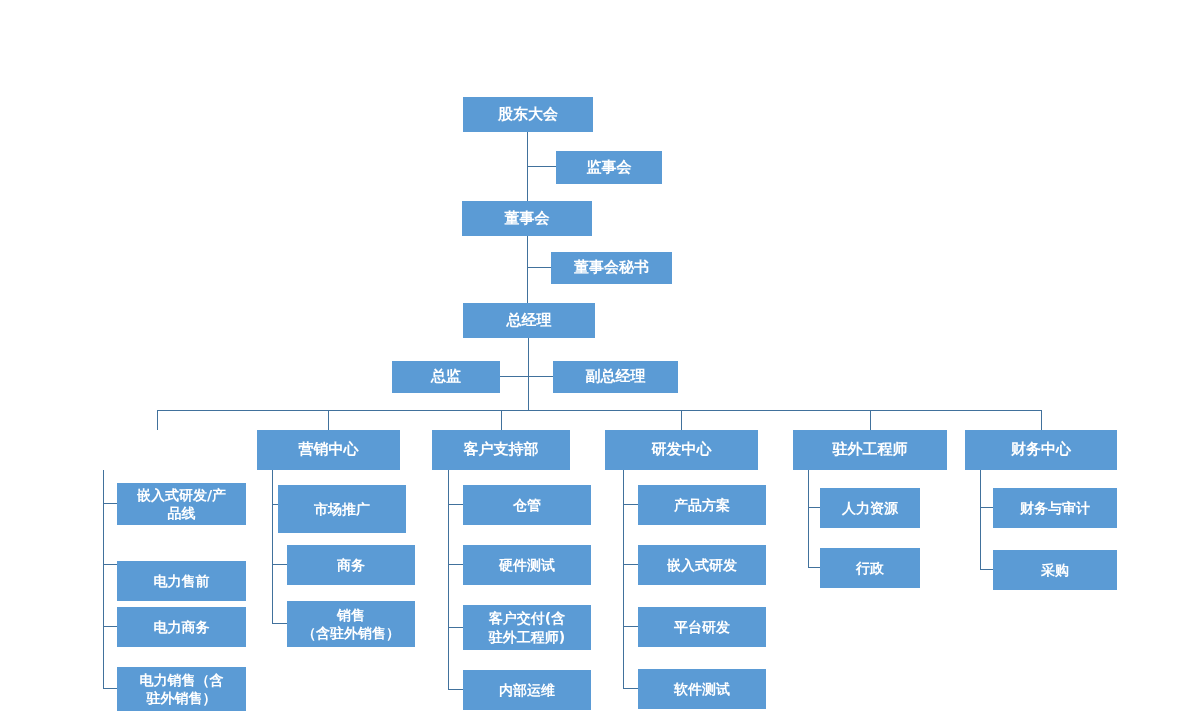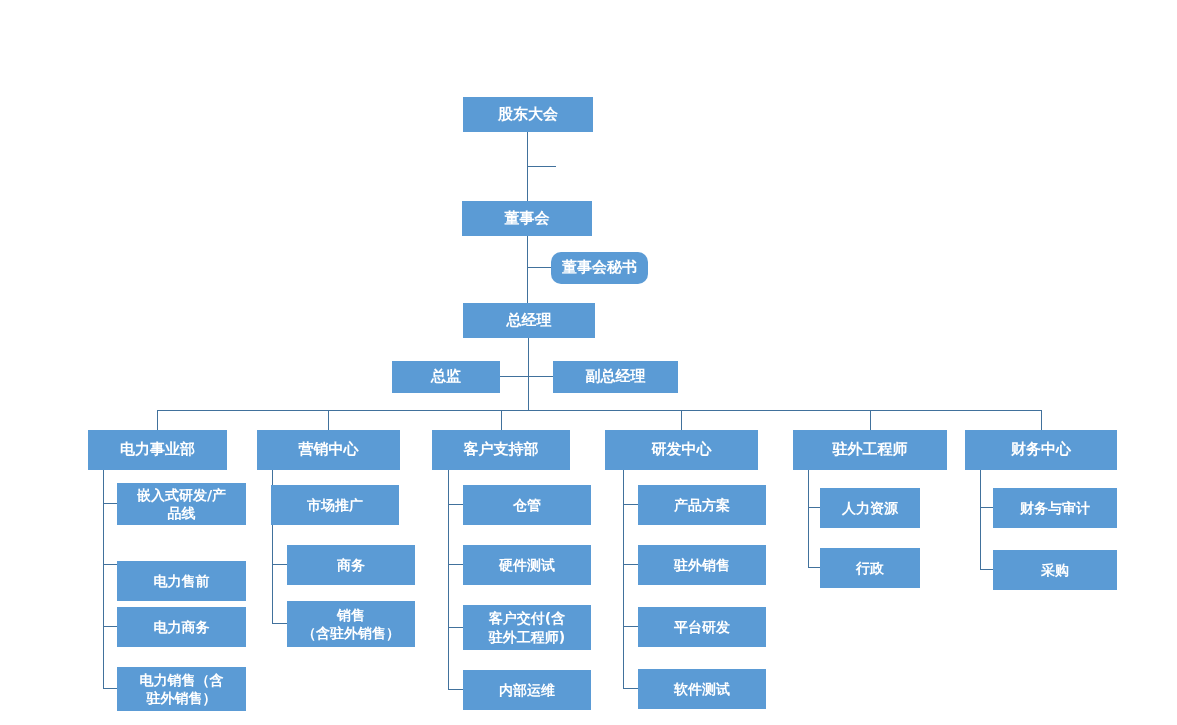--- a/index.html
+++ b/index.html
@@ -84,58 +84,58 @@
   <div class="line" style="left:808px; top:470px; width:1px; height:98px;"></div>
   <div class="line" style="left:808px; top:507px; width:14px; height:1px;"></div>
   <div class="line" style="left:808px; top:567px; width:14px; height:1px;"></div>
 
   <div class="line" style="left:980px; top:470px; width:1px; height:100px;"></div>
   <div class="line" style="left:980px; top:507px; width:13px; height:1px;"></div>
   <div class="line" style="left:980px; top:569px; width:13px; height:1px;"></div>
 
   <div class="node" style="left:463px; top:97px; width:130px; height:35px;">股东大会</div>
 
+  <div class="node" style="left:556px; top:151px; width:106px; height:33px;">监事会</div>
 
   <div class="node" style="left:462px; top:201px; width:130px; height:35px;">董事会</div>
 
-  <div class="node" style="left:551px; top:252px; width:97px; height:32px;border-radius:10px;">董事会秘书</div>
+  <div class="node" style="left:551px; top:252px; width:121px; height:32px;">董事会秘书</div>
 
   <div class="node" style="left:463px; top:303px; width:132px; height:35px;">总经理</div>
 
   <div class="node" style="left:392px; top:361px; width:108px; height:32px;">总监</div>
 
   <div class="node" style="left:553px; top:361px; width:125px; height:32px;">副总经理</div>
 
-  <div class="node" style="left:88px; top:430px; width:139px; height:40px;">电力事业部</div>
   <div class="node" style="left:257px; top:430px; width:143px; height:40px;">营销中心</div>
   <div class="node" style="left:432px; top:430px; width:138px; height:40px;">客户支持部</div>
   <div class="node" style="left:605px; top:430px; width:153px; height:40px;">研发中心</div>
   <div class="node" style="left:793px; top:430px; width:154px; height:40px;">驻外工程师</div>
   <div class="node" style="left:965px; top:430px; width:152px; height:40px;">财务中心</div>
 
   <div class="node child" style="left:117px; top:483px; width:129px; height:42px;">嵌入式研发/产
 品线</div>
   <div class="node child" style="left:117px; top:545px; width:129px; height:40px;margin-top:16px;">电力售前</div>
   <div class="node child" style="left:117px; top:607px; width:129px; height:40px;">电力商务</div>
   <div class="node child" style="left:117px; top:667px; width:129px; height:44px;">电力销售（含
 驻外销售）</div>
 
-  <div class="node child" style="left:271px; top:485px; width:128px; height:40px;">市场推广</div>
+  <div class="node child" style="left:278px; top:485px; width:128px; height:48px;">市场推广</div>
   <div class="node child" style="left:287px; top:545px; width:128px; height:40px;">商务</div>
   <div class="node child" style="left:287px; top:601px; width:128px; height:46px;">销售
 （含驻外销售）</div>
 
   <div class="node child" style="left:463px; top:485px; width:128px; height:40px;">仓管</div>
   <div class="node child" style="left:463px; top:545px; width:128px; height:40px;">硬件测试</div>
   <div class="node child" style="left:463px; top:605px; width:128px; height:45px;">客户交付(含
 驻外工程师)</div>
   <div class="node child" style="left:463px; top:670px; width:128px; height:40px;">内部运维</div>
 
   <div class="node child" style="left:638px; top:485px; width:128px; height:40px;">产品方案</div>
-  <div class="node child" style="left:638px; top:545px; width:128px; height:40px;">驻外销售</div>
+  <div class="node child" style="left:638px; top:545px; width:128px; height:40px;">嵌入式研发</div>
   <div class="node child" style="left:638px; top:607px; width:128px; height:40px;">平台研发</div>
   <div class="node child" style="left:638px; top:669px; width:128px; height:40px;text-align:right;">软件测试</div>
 
   <div class="node child" style="left:820px; top:488px; width:100px; height:40px;">人力资源</div>
   <div class="node child" style="left:820px; top:548px; width:100px; height:40px;">行政</div>
 
   <div class="node child" style="left:993px; top:488px; width:124px; height:40px;">财务与审计</div>
   <div class="node child" style="left:993px; top:550px; width:124px; height:40px;">采购</div>
 
 </div>

